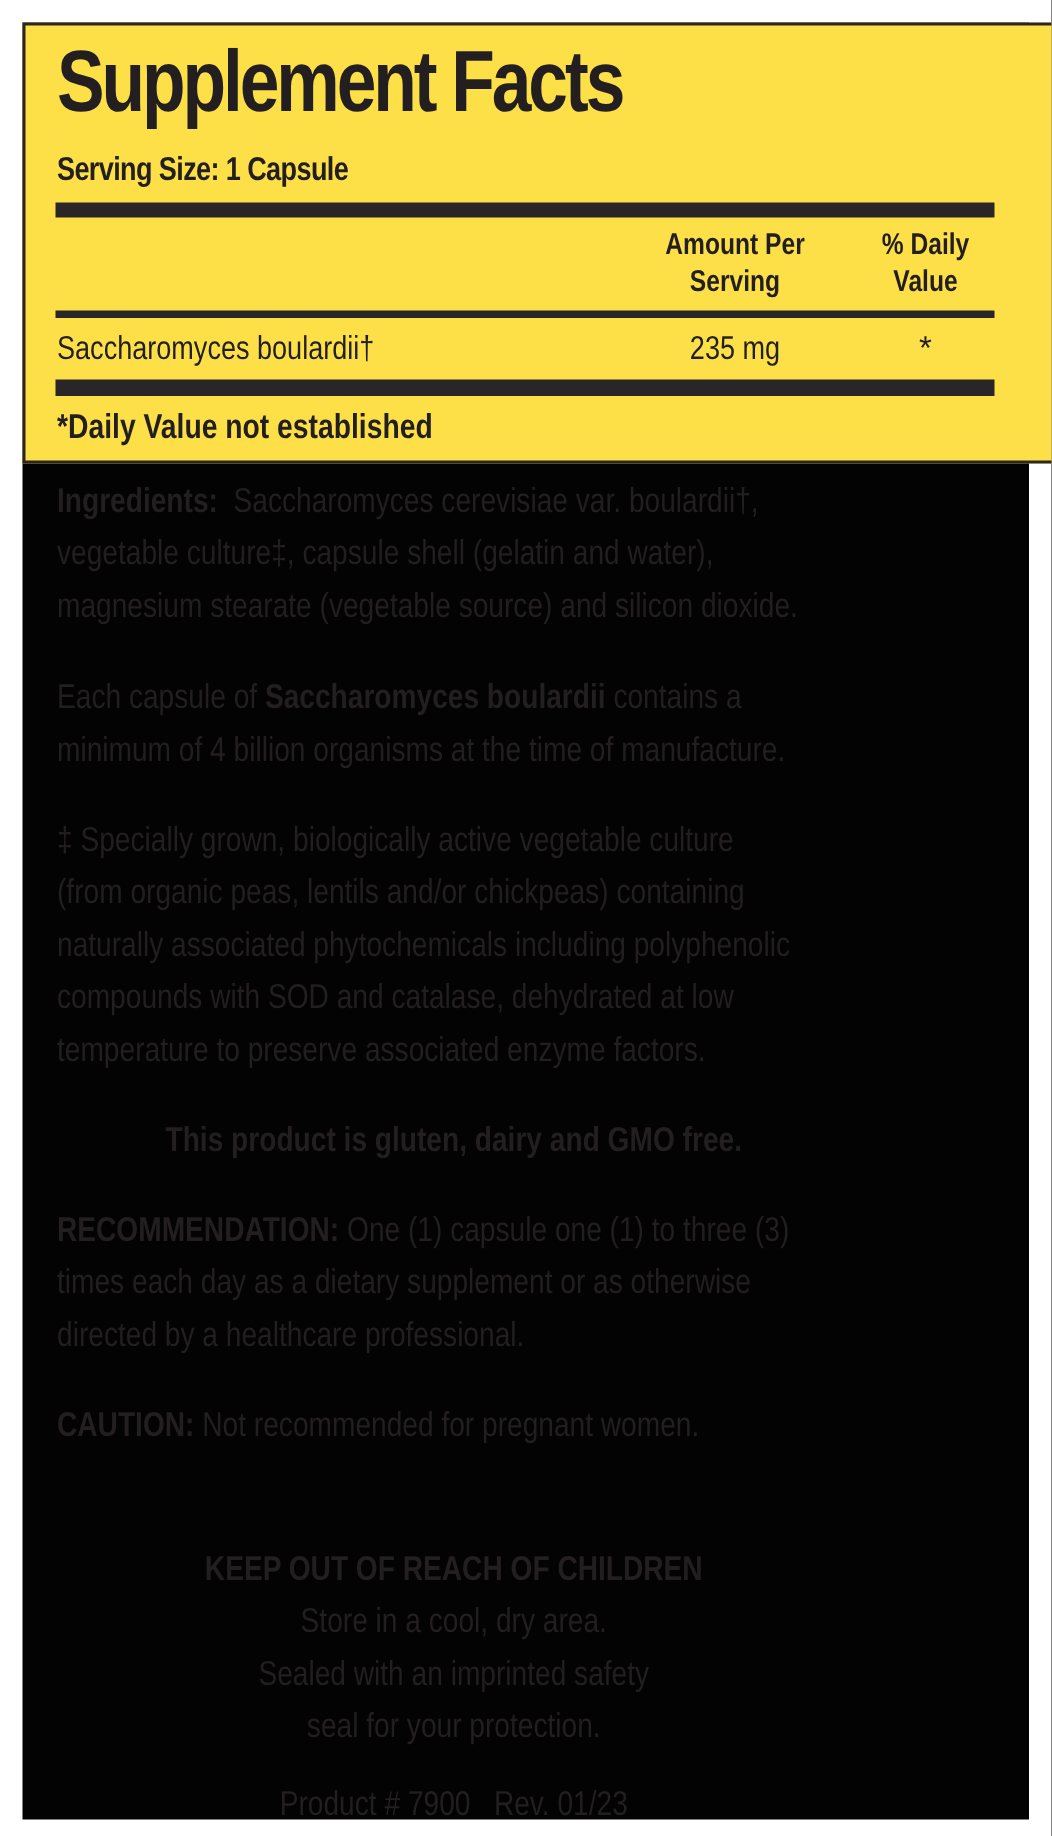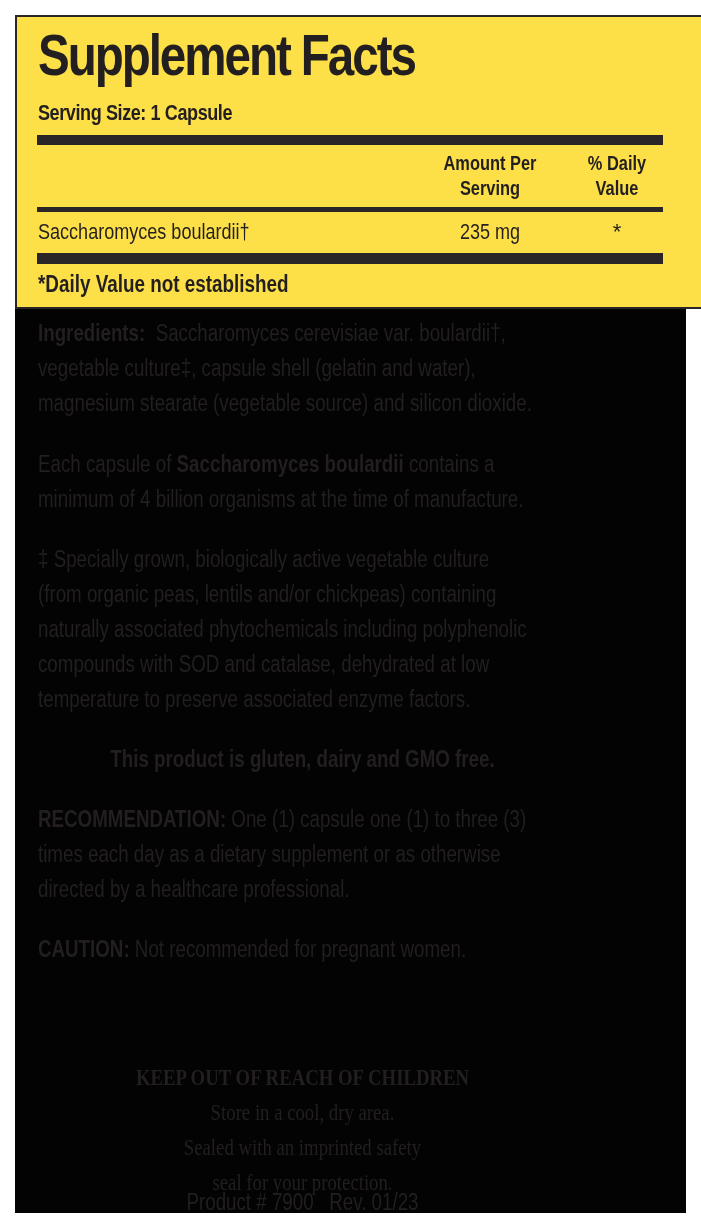--- a/index.html
+++ b/index.html
@@ -120,21 +120,21 @@
 <div class="body-text" style="top:802px;">
   <div><b>RECOMMENDATION:</b><span> One (1) capsule one (1) to three (3)</span></div>
   <div>times each day as a dietary supplement or as otherwise</div>
   <div>directed by a healthcare professional.</div>
 </div>
 
 <div class="body-text" style="top:932px;">
   <div><b>CAUTION:</b><span> Not recommended for pregnant women.</span></div>
 </div>
 
-<div class="center-block" style="top:1060px;font-family:Liberation Serif, serif;">
+<div class="center-block" style="top:1028px;">
   <span class="center-line bold">KEEP OUT OF REACH OF CHILDREN</span>
   <span class="center-line">Store in a cool, dry area.</span>
   <span class="center-line">Sealed with an imprinted safety</span>
   <span class="center-line">seal for your protection.</span>
 </div>
 
 <div class="center-block" style="top:1185px;text-align:center;">
   <span class="center-line"><span>Product # 7900</span>&nbsp;&nbsp;&nbsp;<span>Rev. 01/23</span></span>
 </div>
 

